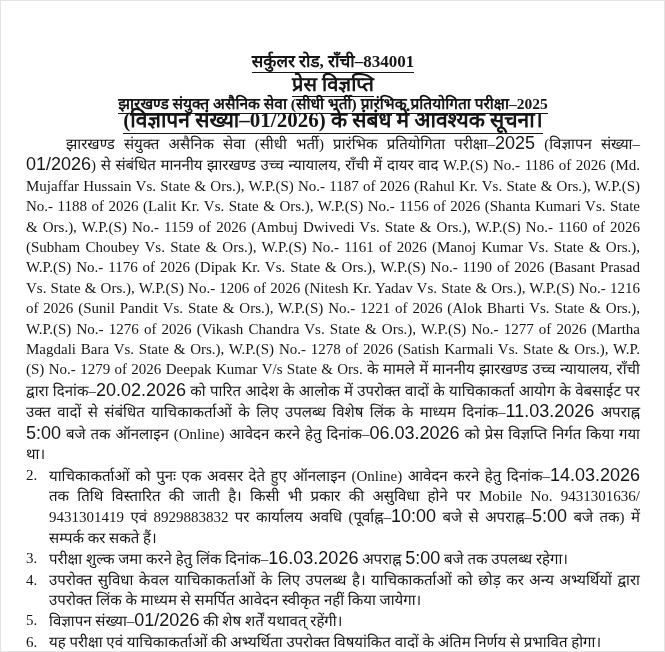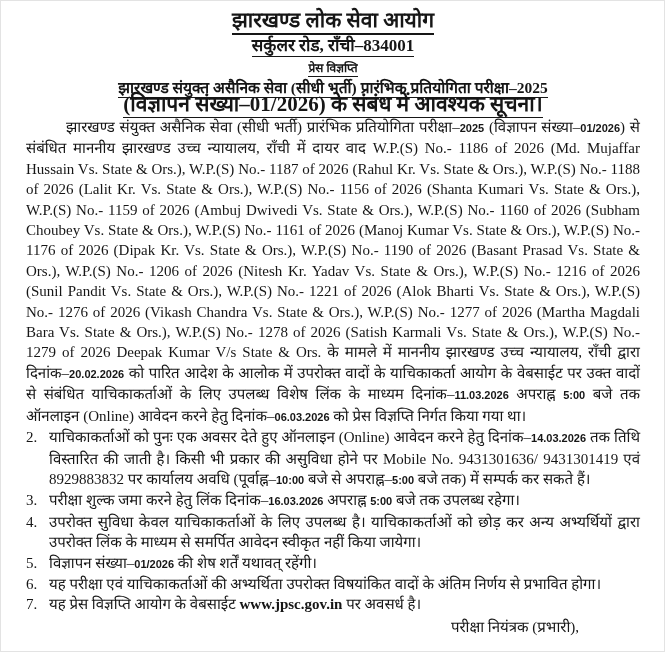--- a/index.html
+++ b/index.html
@@ -12,42 +12,41 @@
     padding:5px 24px 0 25px;
     font-family:"Liberation Serif","DejaVu Serif",serif;
     color:#161616;
     overflow:hidden;
   }
   
   .hdr{text-align:center;}
   .hdr .u{border-bottom:1.6px solid #161616;padding-bottom:0.5px;}
   .l1{font-size:21px;font-weight:700;line-height:28px;}
   .l1 .u{border-bottom-width:2px;}
-  .l2{font-size:17px;font-weight:700;line-height:23px;}
-  .l3{font-size:12px;font-weight:700;line-height:22px;}
+  .l2{font-size:17px;font-weight:700;line-height:23px;margin-top:44px;}
+  .l3{font-size:20px;font-weight:700;line-height:22px;}
   .l4{font-size:15.5px;font-weight:700;line-height:17px;}
   .l5{font-size:21px;font-weight:700;line-height:17px;}
   
   .doc-body{font-size:15px;line-height:20.4px;text-align:justify;margin-top:4px;}
   .para1{margin:0;text-indent:40px;}
   .item{display:flex;margin:0;}
   .item .inum{flex:0 0 23px;}
   .item .itxt{flex:1;text-align:justify;}
-  .seg-num{font-family:"Liberation Sans","DejaVu Sans",sans-serif;font-weight:700;font-size:11px;}
+  .seg-num{font-family:"Liberation Sans","DejaVu Sans",sans-serif;font-weight:400;font-size:18px;}
   .seg-link{font-weight:700;text-underline-offset:2px;}
   
   .sig{margin-top:2px;margin-left:auto;width:250px;text-align:center;font-size:15px;line-height:20.4px;}
 </style>
 </head>
 <body>
 
 <div class="page">
 
   <div class="hdr">
-    <div class="l1"><span class="u">झारखण्ड लोक सेवा आयोग</span></div>
     <div class="l2"><span class="u">सर्कुलर रोड, राँची–834001</span></div>
     <div class="l3"><span class="u">प्रेस विज्ञप्ति</span></div>
     <div class="l4"><span class="u">झारखण्ड संयुक्त असैनिक सेवा (सीधी भर्ती) प्रारंभिक प्रतियोगिता परीक्षा–2025</span></div>
     <div class="l5"><span class="u">(विज्ञापन संख्या–01/2026) के संबंध में आवश्यक सूचना।</span></div>
   </div>
 
   <div class="doc-body">
     <p class="para1"><span>झारखण्ड संयुक्त असैनिक सेवा (सीधी भर्ती) प्रारंभिक प्रतियोगिता परीक्षा–</span><span class="seg-num">2025</span><span> (विज्ञापन संख्या–</span><span class="seg-num">01/2026</span><span>) से संबंधित माननीय झारखण्ड उच्च न्यायालय, राँची में दायर वाद </span><span>W.P.(S) No.- 1186 of 2026 (Md. Mujaffar Hussain Vs. State &amp; Ors.), W.P.(S) No.- 1187 of 2026 (Rahul Kr. Vs. State &amp; Ors.), W.P.(S) No.- 1188 of 2026 (Lalit Kr. Vs. State &amp; Ors.), W.P.(S) No.- 1156 of 2026 (Shanta Kumari Vs. State &amp; Ors.), W.P.(S) No.- 1159 of 2026 (Ambuj Dwivedi Vs. State &amp; Ors.), W.P.(S) No.- 1160 of 2026 (Subham Choubey Vs. State &amp; Ors.), W.P.(S) No.- 1161 of 2026 (Manoj Kumar Vs. State &amp; Ors.), W.P.(S) No.- 1176 of 2026 (Dipak Kr. Vs. State &amp; Ors.), W.P.(S) No.- 1190 of 2026 (Basant Prasad Vs. State &amp; Ors.), W.P.(S) No.- 1206 of 2026 (Nitesh Kr. Yadav Vs. State &amp; Ors.), W.P.(S) No.- 1216 of 2026 (Sunil Pandit Vs. State &amp; Ors.), W.P.(S) No.- 1221 of 2026 (Alok Bharti Vs. State &amp; Ors.), W.P.(S) No.- 1276 of 2026 (Vikash Chandra Vs. State &amp; Ors.), W.P.(S) No.- 1277 of 2026 (Martha Magdali Bara Vs. State &amp; Ors.), W.P.(S) No.- 1278 of 2026 (Satish Karmali Vs. State &amp; Ors.), W.P.(S) No.- 1279 of 2026 Deepak Kumar V/s State &amp; Ors. </span><span>के मामले में माननीय झारखण्ड उच्च न्यायालय, राँची द्वारा दिनांक–</span><span class="seg-num">20.02.2026</span><span> को पारित आदेश के आलोक में उपरोक्त वादों के याचिकाकर्ता आयोग के वेबसाईट पर उक्त वादों से संबंधित याचिकाकर्ताओं के लिए उपलब्ध विशेष लिंक के माध्यम दिनांक–</span><span class="seg-num">11.03.2026</span><span> अपराह्न </span><span class="seg-num">5:00</span><span> बजे तक ऑनलाइन (Online) आवेदन करने हेतु दिनांक–</span><span class="seg-num">06.03.2026</span><span> को प्रेस विज्ञप्ति निर्गत किया गया था।</span></p>
 
     <div class="item">

